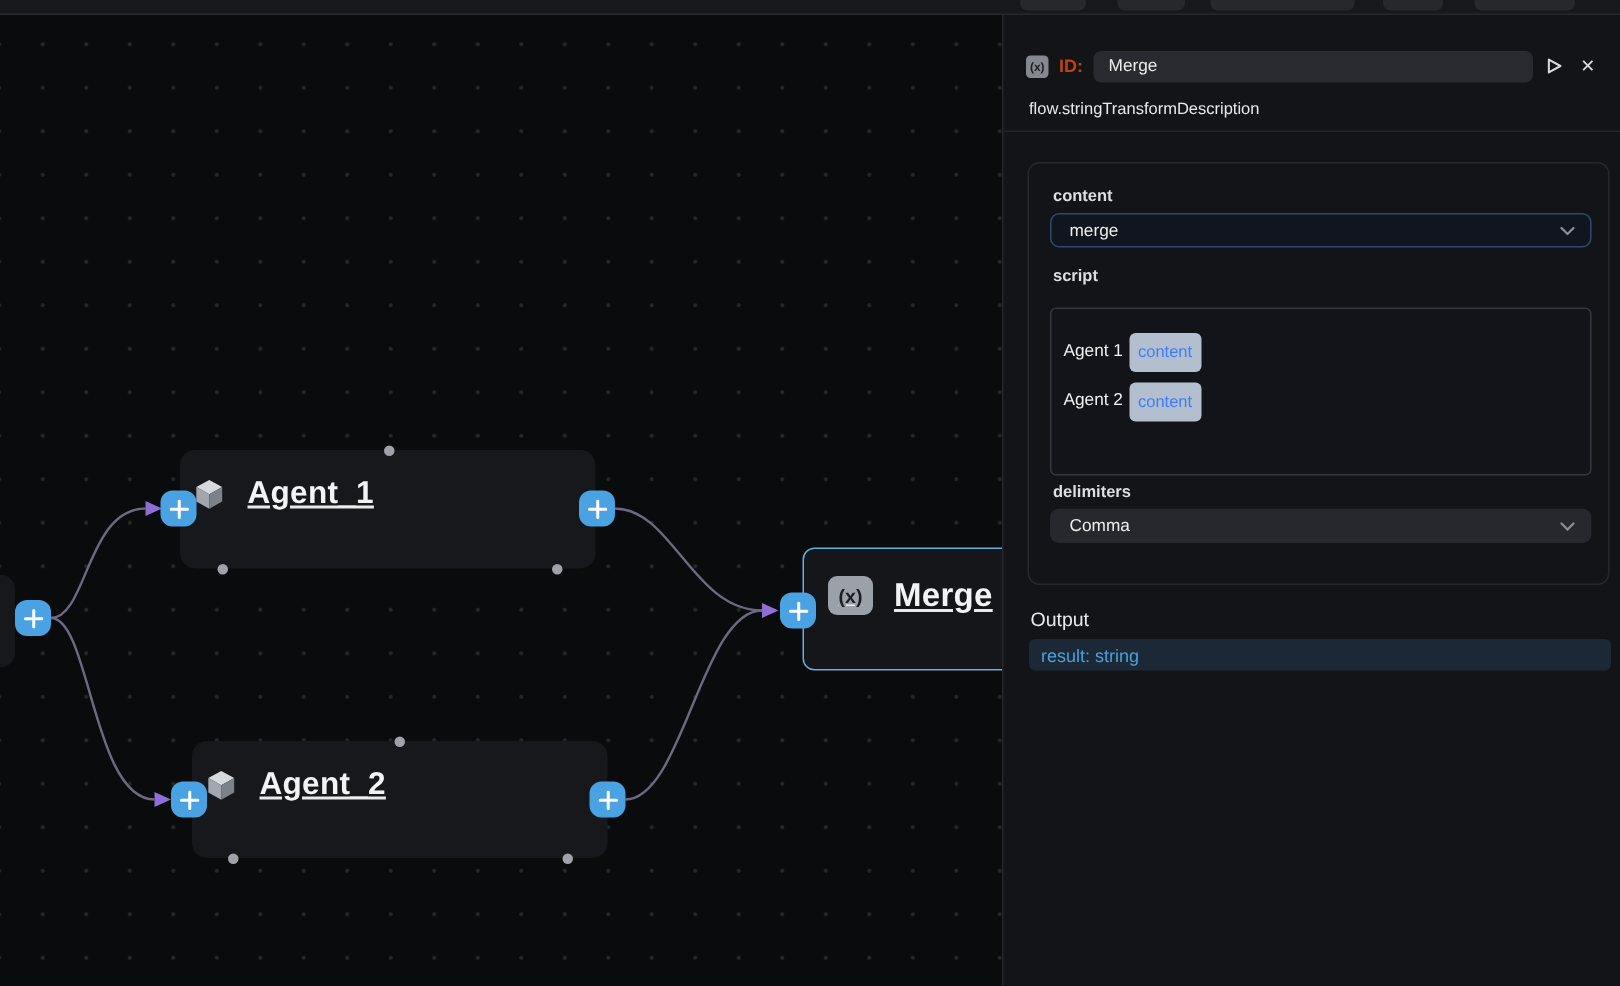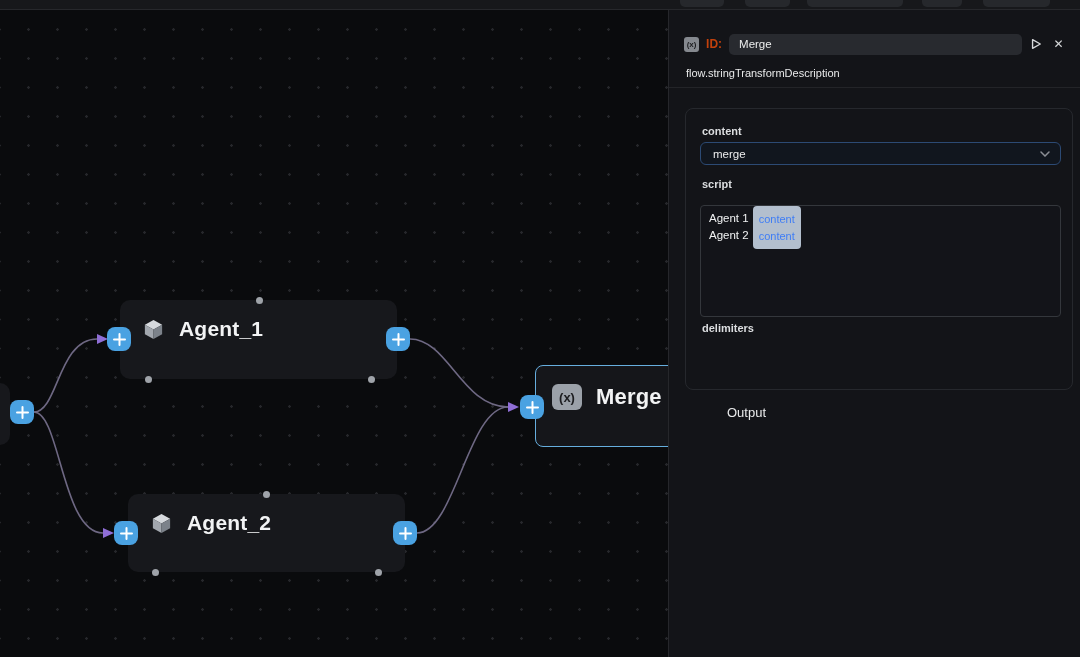--- a/index.html
+++ b/index.html
@@ -14,21 +14,21 @@
   
   .canvas { position:absolute; left:0; top:10px; width:668px; height:647px;
             background-color:#0a0b0d;
             background-image:radial-gradient(circle, #26272b 1.1px, transparent 1.5px);
             background-size:29px 29px; background-position:14px 5px; z-index:1; }
 
   .edges { position:absolute; left:0; top:0; width:1080px; height:657px; z-index:2; pointer-events:none; }
 
   .node { position:absolute; background:#17181c; border-radius:10px; z-index:3;
           display:flex; align-items:flex-start; }
-  .node-inner { display:flex; align-items:center; gap:14px; padding:17px 0 0 22px; }
+  .node-inner { display:flex; align-items:center; gap:14px; padding:17px 0 0 8px;text-decoration:underline; }
   .node-title { font-size:21px; font-weight:bold; color:#f2f3f4; letter-spacing:.2px; }
   .node.selected { border:1.5px solid #66aede; border-radius:8px; background:#15161a; }
 
   .fx-badge { width:30px; height:26px; background:#9ba1a9; border-radius:6px;
               display:flex; align-items:center; justify-content:center;
               color:#1c1d20; font-size:13px; font-weight:bold; }
   .fx-badge.small { width:16px; height:15px; border-radius:3px; font-size:8px; background:#85898f; }
 
   .plus-btn { position:absolute; width:24px; height:24px; border-radius:8px;
               background:#4aa2e2; z-index:5; display:flex; align-items:center; justify-content:center;
@@ -58,25 +58,25 @@
 
   .select { position:absolute; left:14px; width:361px; height:23px; border-radius:6px;
             display:flex; align-items:center; justify-content:space-between;
             padding:0 10px 0 12px; font-size:11.5px; color:#ededee; cursor:pointer; }
   .select.method { background:#11161e; border:1px solid #2c4a74; }
   .select.plain  { background:#26282d; border:1px solid transparent; }
 
   .textarea { position:absolute; left:14px; top:96px; width:361px; height:112px;
               border:1px solid #34373c; border-radius:4px; background:#131419;
               padding:4px 8px; font-size:11.5px; line-height:17px; color:#f0f1f2; }
-  .script-line { display:flex; align-items:center; gap:4px; height:17px; }
+  .script-line { display:flex; align-items:center; gap:4px; height:17px;margin-top:16px; }
   .chip { background:#b3bfce; color:#3f7df5; border-radius:4px; padding:13px 6px;
           font-size:11px; line-height:14px; height:14px; display:inline-flex; align-items:center; }
 
-  .output-label { position:absolute; left:18px; top:395px; font-size:13px; color:#e9eaeb;margin-left:40px; }
+  .output-label { position:absolute; left:18px; top:395px; font-size:13px; color:#e9eaeb; }
   .output-bar { position:absolute; left:17px; top:416px; width:388px; height:21px;
                 background:#1c2836; border-radius:4px; display:flex; align-items:center;
                 padding-left:8px; font-size:12px; color:#4ba0dd; }
 </style>
 </head>
 <body>
 
 <div class="canvas"></div>
 
 <svg class="edges">
@@ -188,23 +188,30 @@
         <span>Agent 1</span>
         <span class="chip">content</span>
       </div>
       <div class="script-line">
         <span>Agent 2</span>
         <span class="chip">content</span>
       </div>
     </div>
 
     <span class="field-label" style="top:213px;">delimiters</span>
+    <div class="select plain" style="top:230px;">
+      <span>Comma</span>
+      <svg width="10" height="6" viewBox="0 0 10 6">
+        <path d="M1 1 L5 5 L9 1" stroke="#8b8e94" stroke-width="1.5" fill="none" stroke-linecap="round"></path>
+      </svg>
+    </div>
   </div>
 
   <div class="output-label">Output</div>
+  <div class="output-bar">result: string</div>
 </div>
 
 <div class="topbar">
   <div class="tb-btn" style="left:680px; width:44px;"></div>
   <div class="tb-btn" style="left:745px; width:45px;"></div>
   <div class="tb-btn" style="left:807px; width:96px;"></div>
   <div class="tb-btn" style="left:922px; width:40px;"></div>
   <div class="tb-btn" style="left:983px; width:67px;"></div>
 </div>
 

